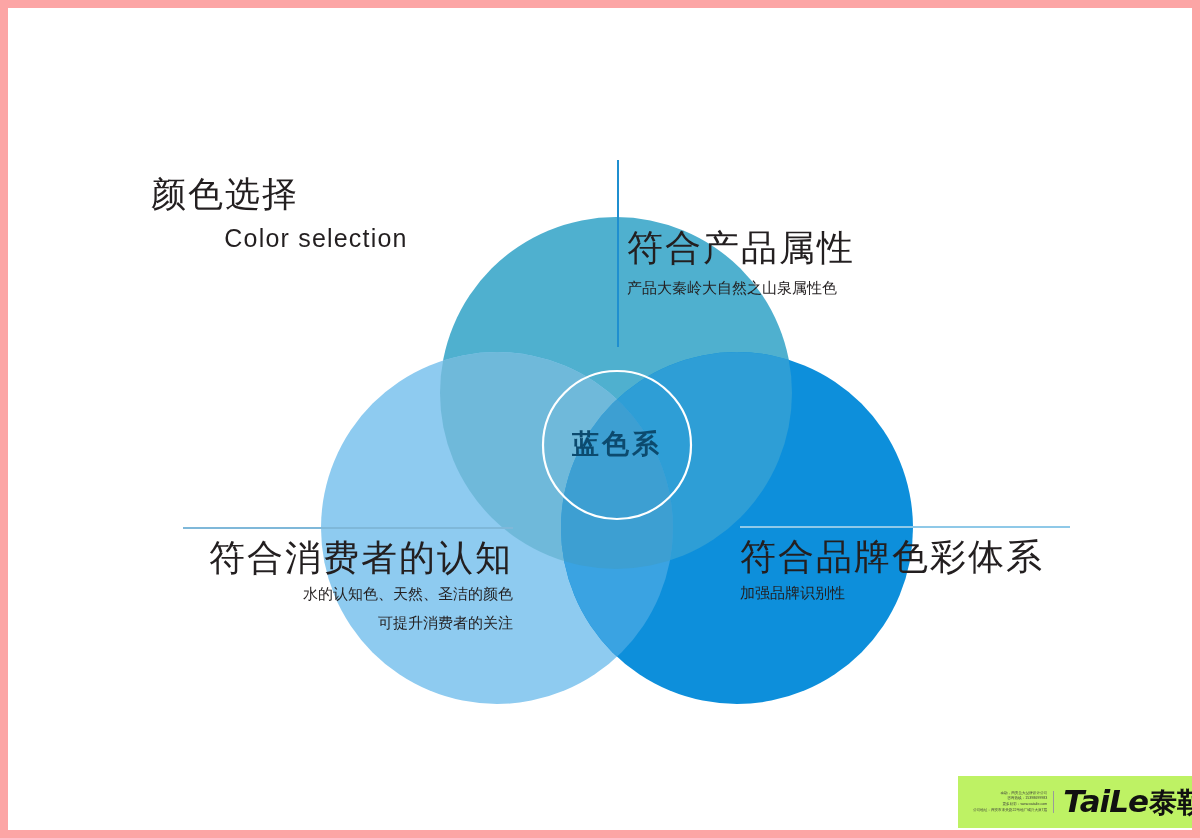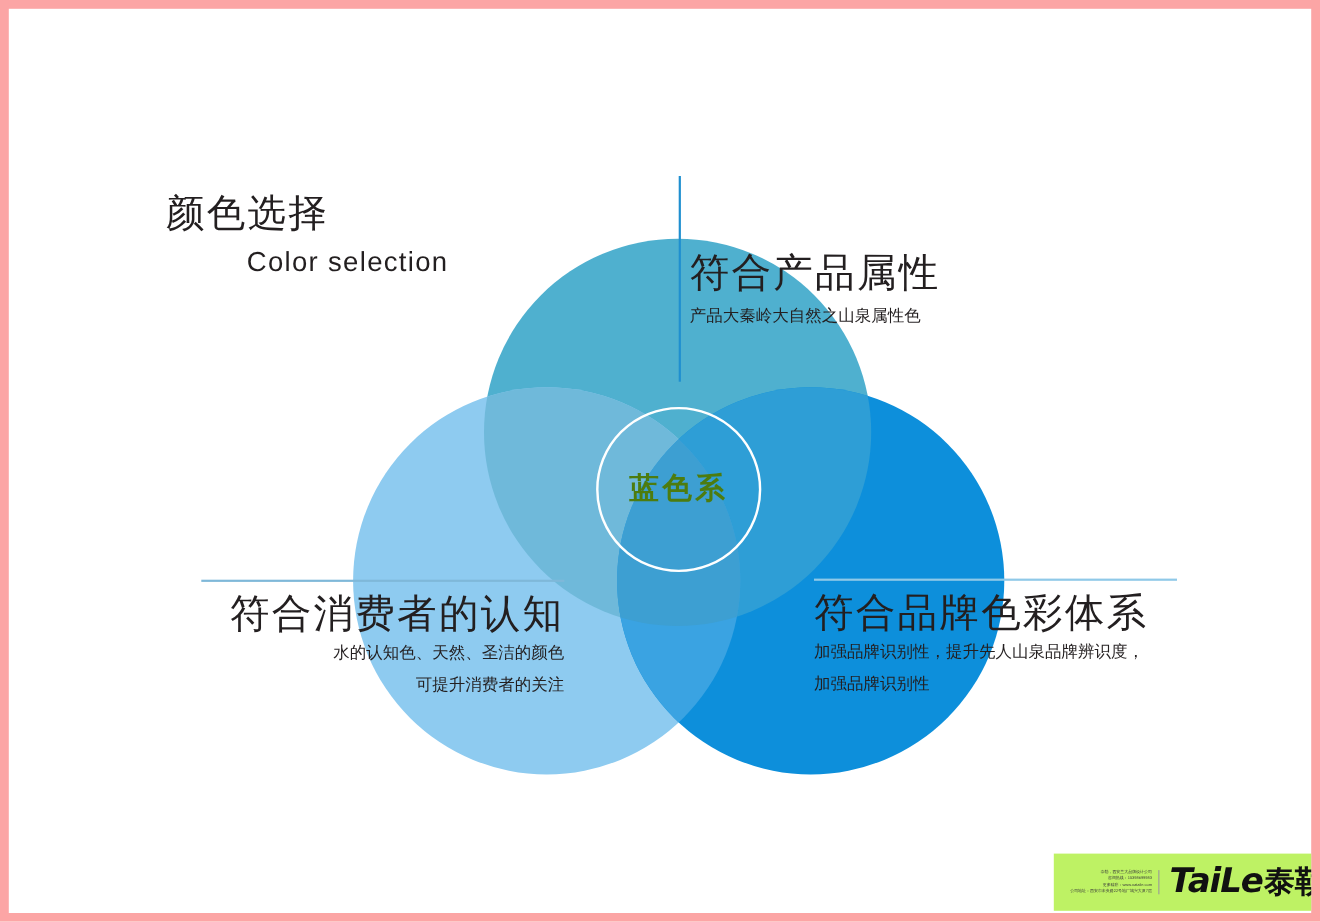--- a/index.html
+++ b/index.html
@@ -130,21 +130,21 @@
 
   
   #hub-text {
     position: absolute;
     left: 533px;
     top: 418px;
     width: 152px;
     text-align: center;
     font-size: 27px;
     font-weight: bold;
-    color: #4d7c0f;
+    color: #0c4a6e;
     letter-spacing: 3px;
     pointer-events: none;
   }
 
   
   #footer {
     position: absolute;
     left: 950px;
     top: 768px;
     width: 247px;
@@ -240,21 +240,20 @@
   </div>
 
   <div id="label-top" class="lobe-label">
     <div class="title">符合产品属性</div>
     <div class="sub">产品大秦岭大自然之山泉属性色</div>
   </div>
 
   <div id="label-right" class="lobe-label">
     <div class="rule"></div>
     <div class="title">符合品牌色彩体系</div>
-    <div class="sub">加强品牌识别性，提升先人山泉品牌辨识度，</div>
     <div class="sub">加强品牌识别性</div>
   </div>
 
   <div id="hub-text">蓝色系</div>
 
   <div id="footer">
     <div class="fineprint">
       <div>泰勒，西安兰大品牌设计公司</div>
       <div>咨询热线：15398699983</div>
       <div>更多精彩：www.xataile.com</div>

